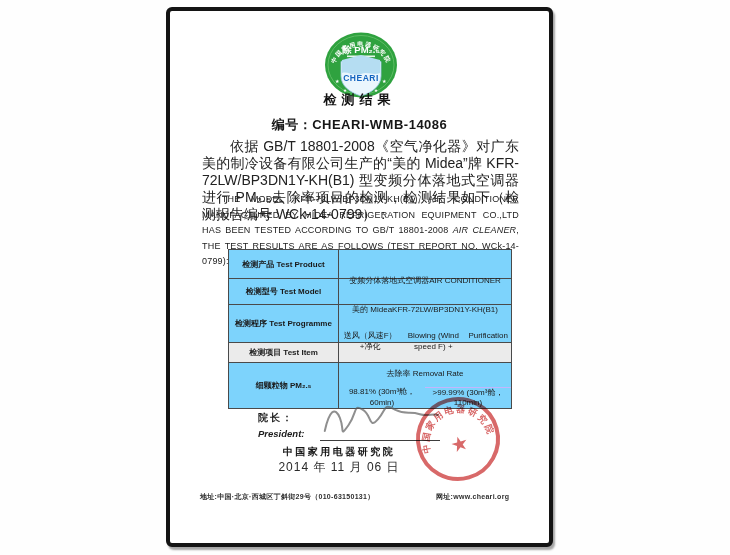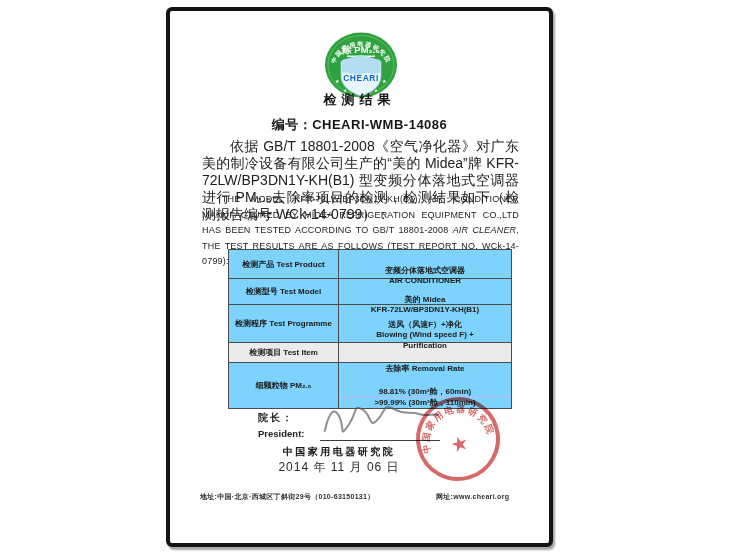--- a/index.html
+++ b/index.html
@@ -31,31 +31,31 @@
   .p-en .it { font-style:italic; }
 
   
   .tbl { position:absolute; left:58px; top:238px; width:284px;
          border:1px solid #4a4a4a; background:#7dd3fc; font-size:8px; color:#1a1a1a; }
   .trow { display:flex; align-items:stretch; }
   .trow + .trow { border-top:1px solid #4a4a4a; }
   .lcell { width:110px; border-right:1px solid #4a4a4a; display:flex;
            flex-direction:column; justify-content:center; text-align:center;
            font-weight:600; padding:2px 3px; }
-  .rcell { flex:1; display:flex; flex-direction:column; justify-content:center;
-           text-align:center; font-weight:700; padding:2px 3px; line-height:10.5px;margin-top:24px; }
+  .rcell { flex:1; display:flex; justify-content:center;
+           text-align:center; font-weight:400; padding:2px 3px; line-height:10.5px;margin-top:24px; }
   .r1 { height:28px; } .r2 { height:26px; } .r3 { height:38px; }
   .r4 { height:20px; background:#ebebeb; } .r5 { height:46px; }
   .r5 .rcell { padding:0; }
   .subcell { flex:1; display:flex; align-items:center; justify-content:center; }
   .subcell + .subcell { border-top:1px solid #c4b5fd; }
 
   
   .dean   { position:absolute; left:88px; top:400px; font-size:10px; font-weight:bold; letter-spacing:2px; }
-  .pres   { position:absolute; left:88px; top:417px; font-size:9.5px; font-weight:600; }
+  .pres   { position:absolute; left:88px; top:417px; font-size:9.5px; font-weight:600;font-style:italic; }
   .pres-line { position:absolute; left:150px; top:429px; width:120px;
                border-bottom:1.2px solid #3d3d3d; }
   .sig    { position:absolute; left:148px; top:382px; width:125px; height:50px;
             transform:rotate(-4deg); opacity:.8; }
   .inst   { position:absolute; left:86px; top:434px; width:166px; text-align:center;
             font-size:10px; font-weight:bold; letter-spacing:2.5px; color:#161616; }
   .date   { position:absolute; left:86px; top:448px; width:166px; text-align:center;
             font-size:12px; font-weight:400; letter-spacing:1px; color:#2a2a2a; }
 
   

